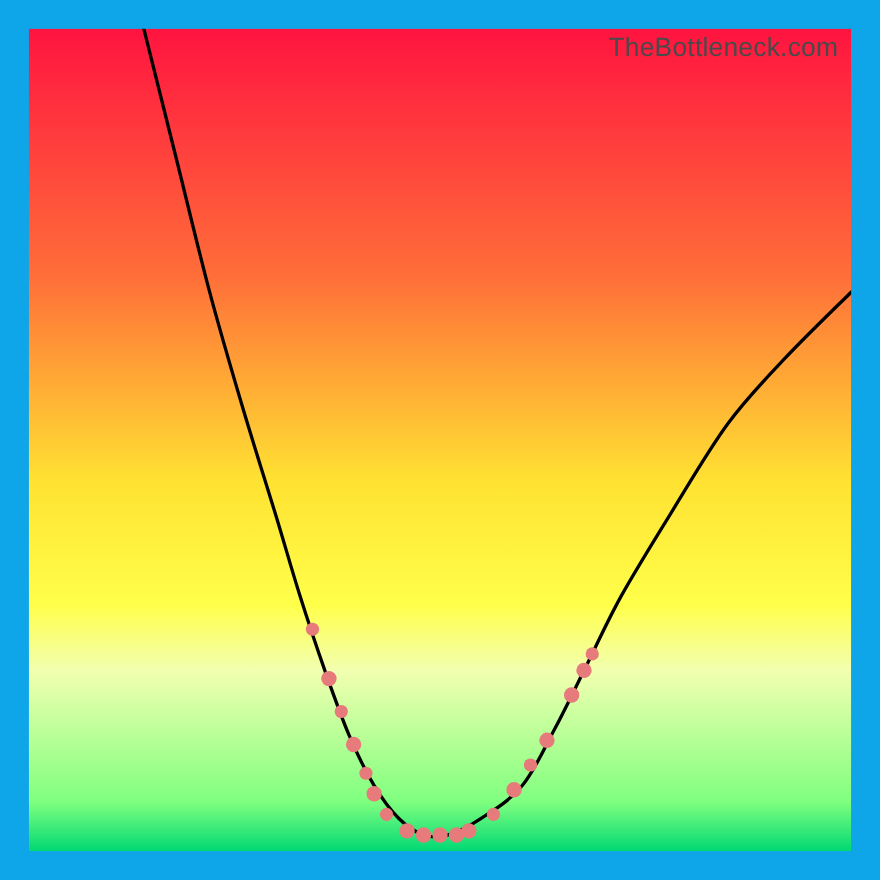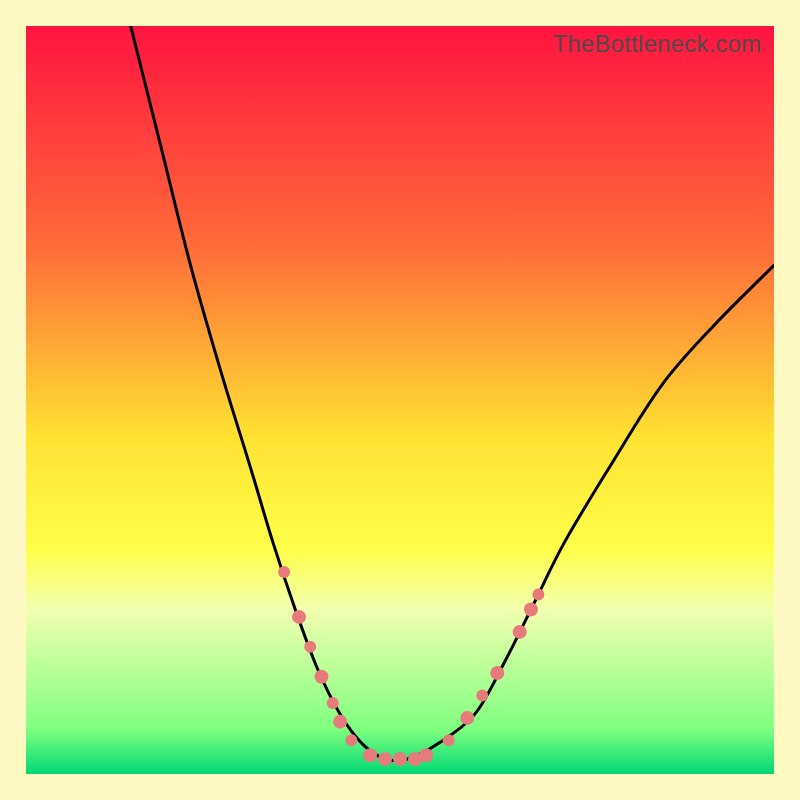--- a/index.html
+++ b/index.html
@@ -9,21 +9,21 @@
     height: 800px;
     background: #000;
     overflow: hidden;
   }
   .frame {
     position: absolute;
     left: 0;
     top: 0;
     width: 800px;
     height: 800px;
-    background: #fef9c3;
+    background: #0ea5e9;
   }
   .plot {
     position: absolute;
     left: 26px;
     top: 26px;
     width: 748px;
     height: 748px;
     overflow: hidden;
   }
   .watermark {

